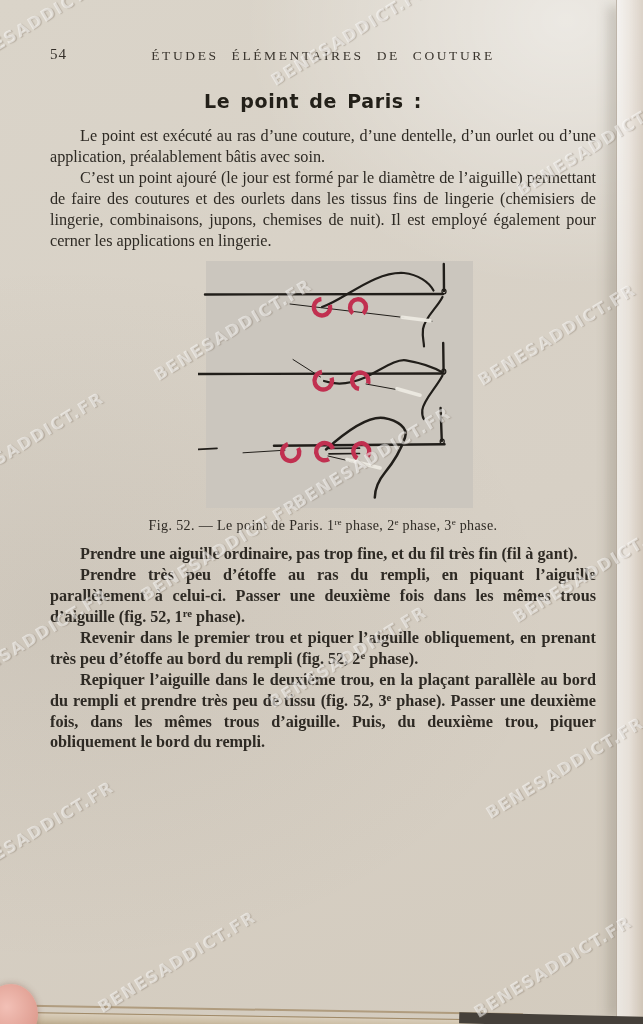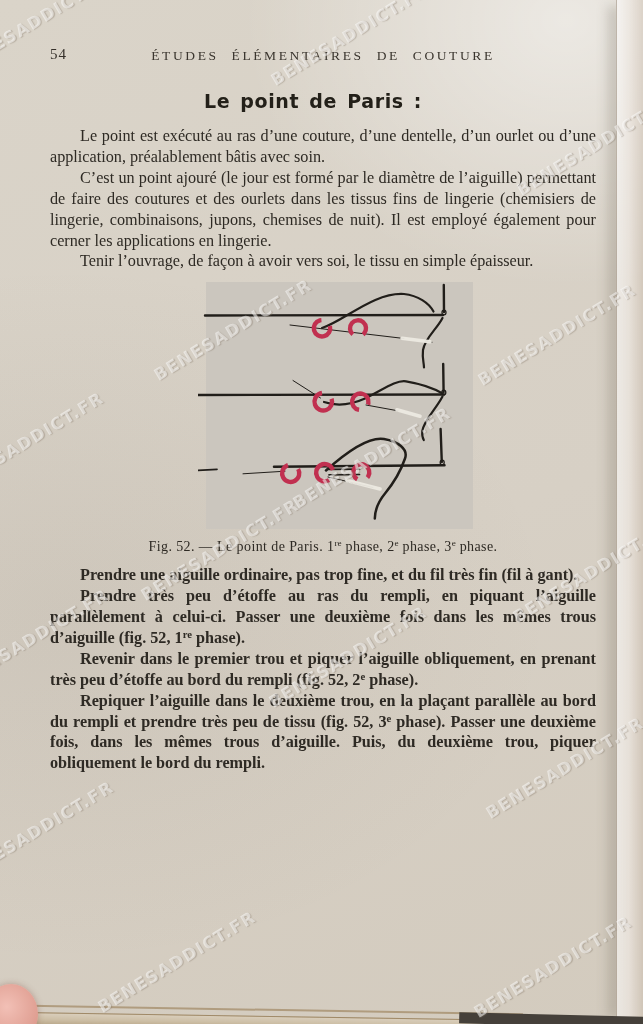--- a/index.html
+++ b/index.html
@@ -59,21 +59,20 @@
 <div class="page">
 
   <div class="page-number">54</div>
   <div class="running-header">ÉTUDES ÉLÉMENTAIRES DE COUTURE</div>
   <div class="section-title rich">Le point de Paris :</div>
 
   <div class="body-text">
     <div id="body-upper">
         <p>Le point est exécuté au ras d’une couture, d’une dentelle, d’un ourlet ou d’une application, préalablement bâtis avec soin.</p>
         <p>C’est un point ajouré (le jour est formé par le diamètre de l’aiguille) permettant de faire des coutures et des ourlets dans les tissus fins de lingerie (chemisiers de lingerie, combinaisons, jupons, chemises de nuit). Il est employé également pour cerner les applications en lingerie.</p>
-        <p>Tenir l’ouvrage, de façon à avoir vers soi, le tissu en simple épaisseur.</p>
       </div>
 
     <div class="figure">
       <svg width="280" height="252" viewBox="0 0 280 252" xmlns="http://www.w3.org/2000/svg">
         <rect x="8" y="3" width="267" height="247" fill="#cbc6be"></rect>
         <g stroke="#211e1a" fill="none" stroke-linecap="round">
 
           <path d="M7,36.5 L245,36" stroke-width="2.4"></path>
           <path d="M245.8,6 L246,33" stroke-width="2.4"></path>
           <ellipse cx="246" cy="33.5" rx="2" ry="2.4" stroke-width="1.3"></ellipse>

